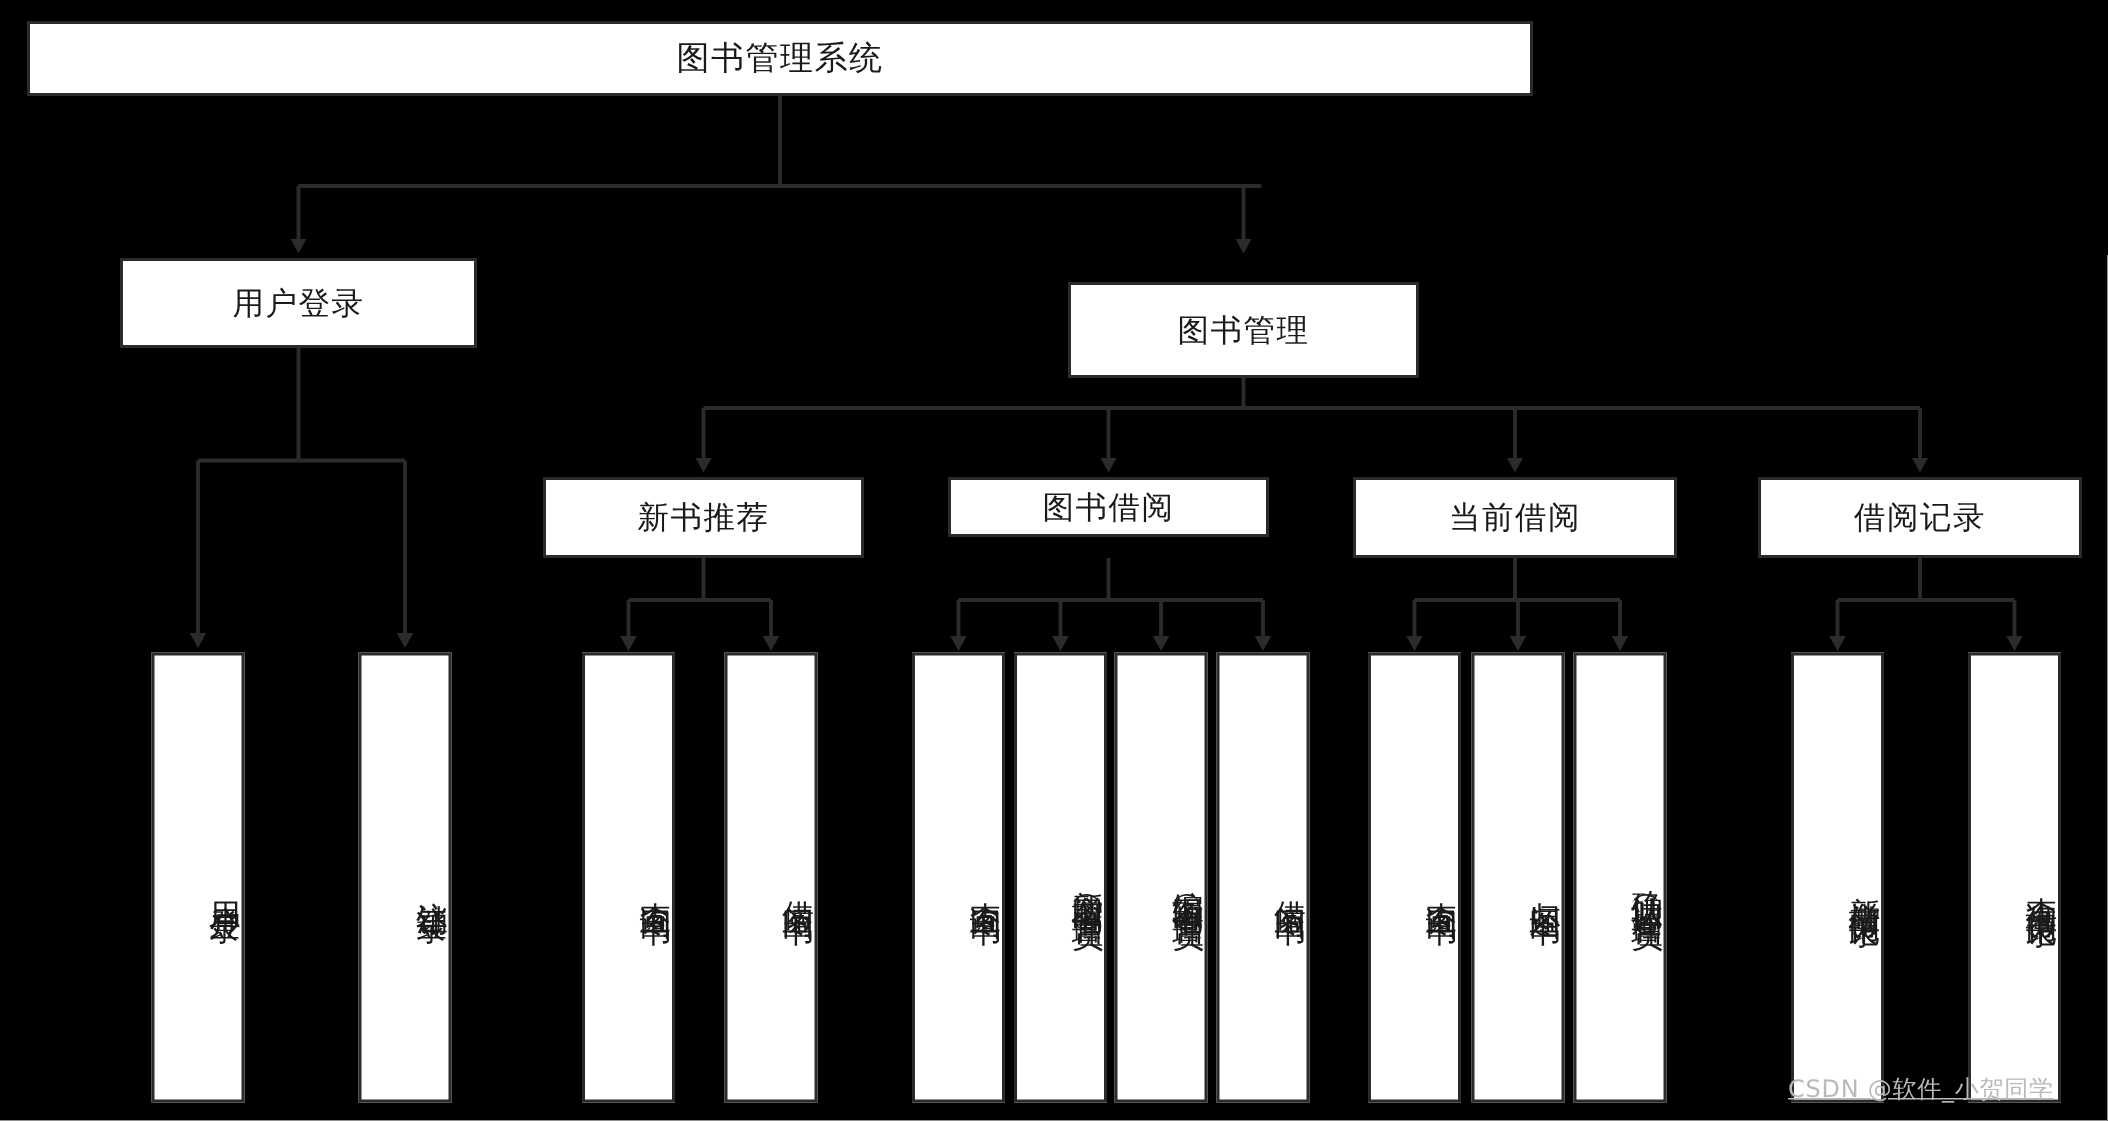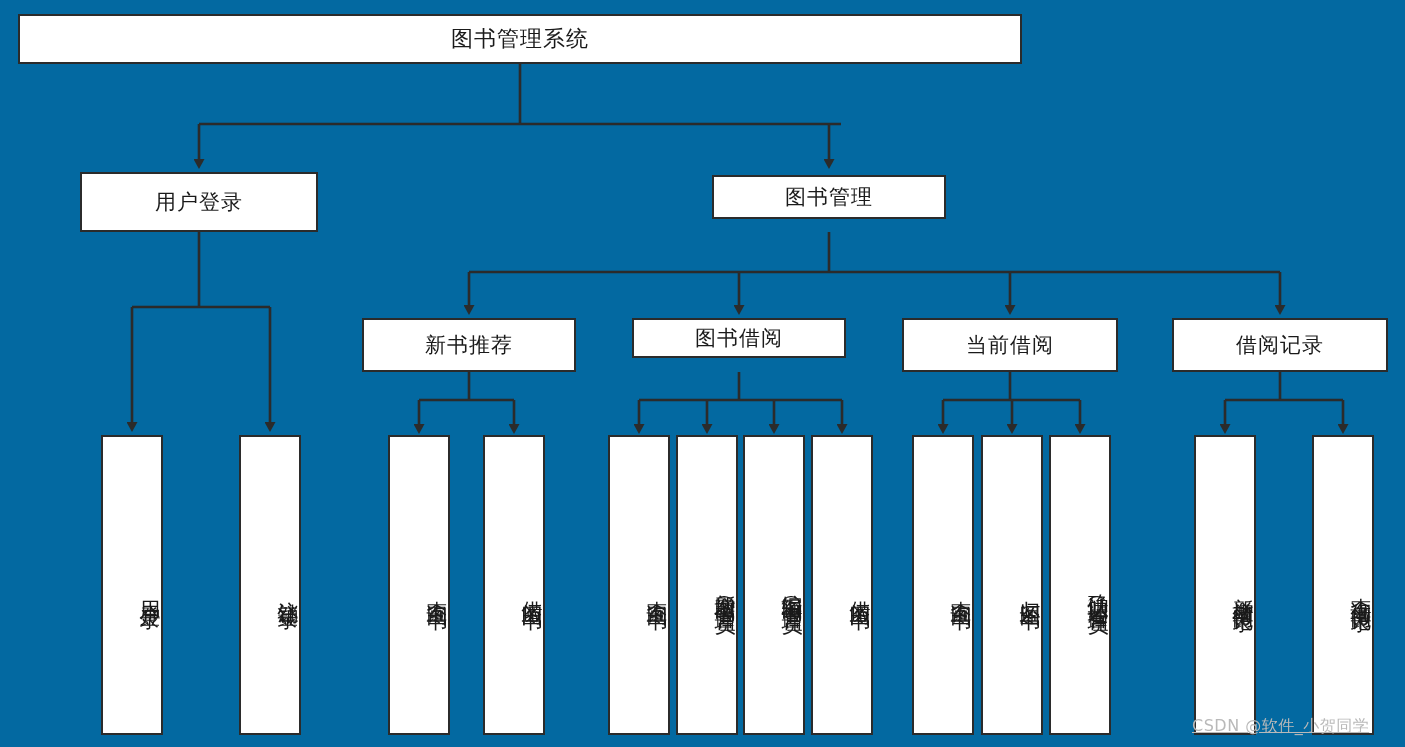--- a/index.html
+++ b/index.html
@@ -7,21 +7,21 @@
     padding: 0;
     background: #ffffff;
   }
   body {
     font-family: "DejaVu Sans", "Liberation Sans", sans-serif;
   }
   #canvas {
     position: relative;
     width: 1405px;
     height: 747px;
-    background: #0369a1;
+    background: #000000;
     overflow: hidden;
   }
   svg.edges {
     position: absolute;
     left: 0;
     top: 0;
     width: 1405px;
     height: 747px;
   }
   .node {
@@ -119,21 +119,21 @@
     </g>
   </svg>
 
   <div class="node horiz root" style="left:18px; top:14px; width:1004px; height:50px;">
     <span>图书管理系统</span>
   </div>
 
   <div class="node horiz" style="left:80px; top:172px; width:238px; height:60px;">
     <span>用户登录</span>
   </div>
-  <div class="node horiz" style="left:712px; top:175px; width:234px; height:44px;">
+  <div class="node horiz" style="left:712px; top:188px; width:234px; height:64px;">
     <span>图书管理</span>
   </div>
 
   <div class="node horiz" style="left:362px; top:318px; width:214px; height:54px;text-align:center;">
     <span>新书推荐</span>
   </div>
   <div class="node horiz" style="left:632px; top:318px; width:214px; height:40px;">
     <span>图书借阅</span>
   </div>
   <div class="node horiz" style="left:902px; top:318px; width:216px; height:54px;">

